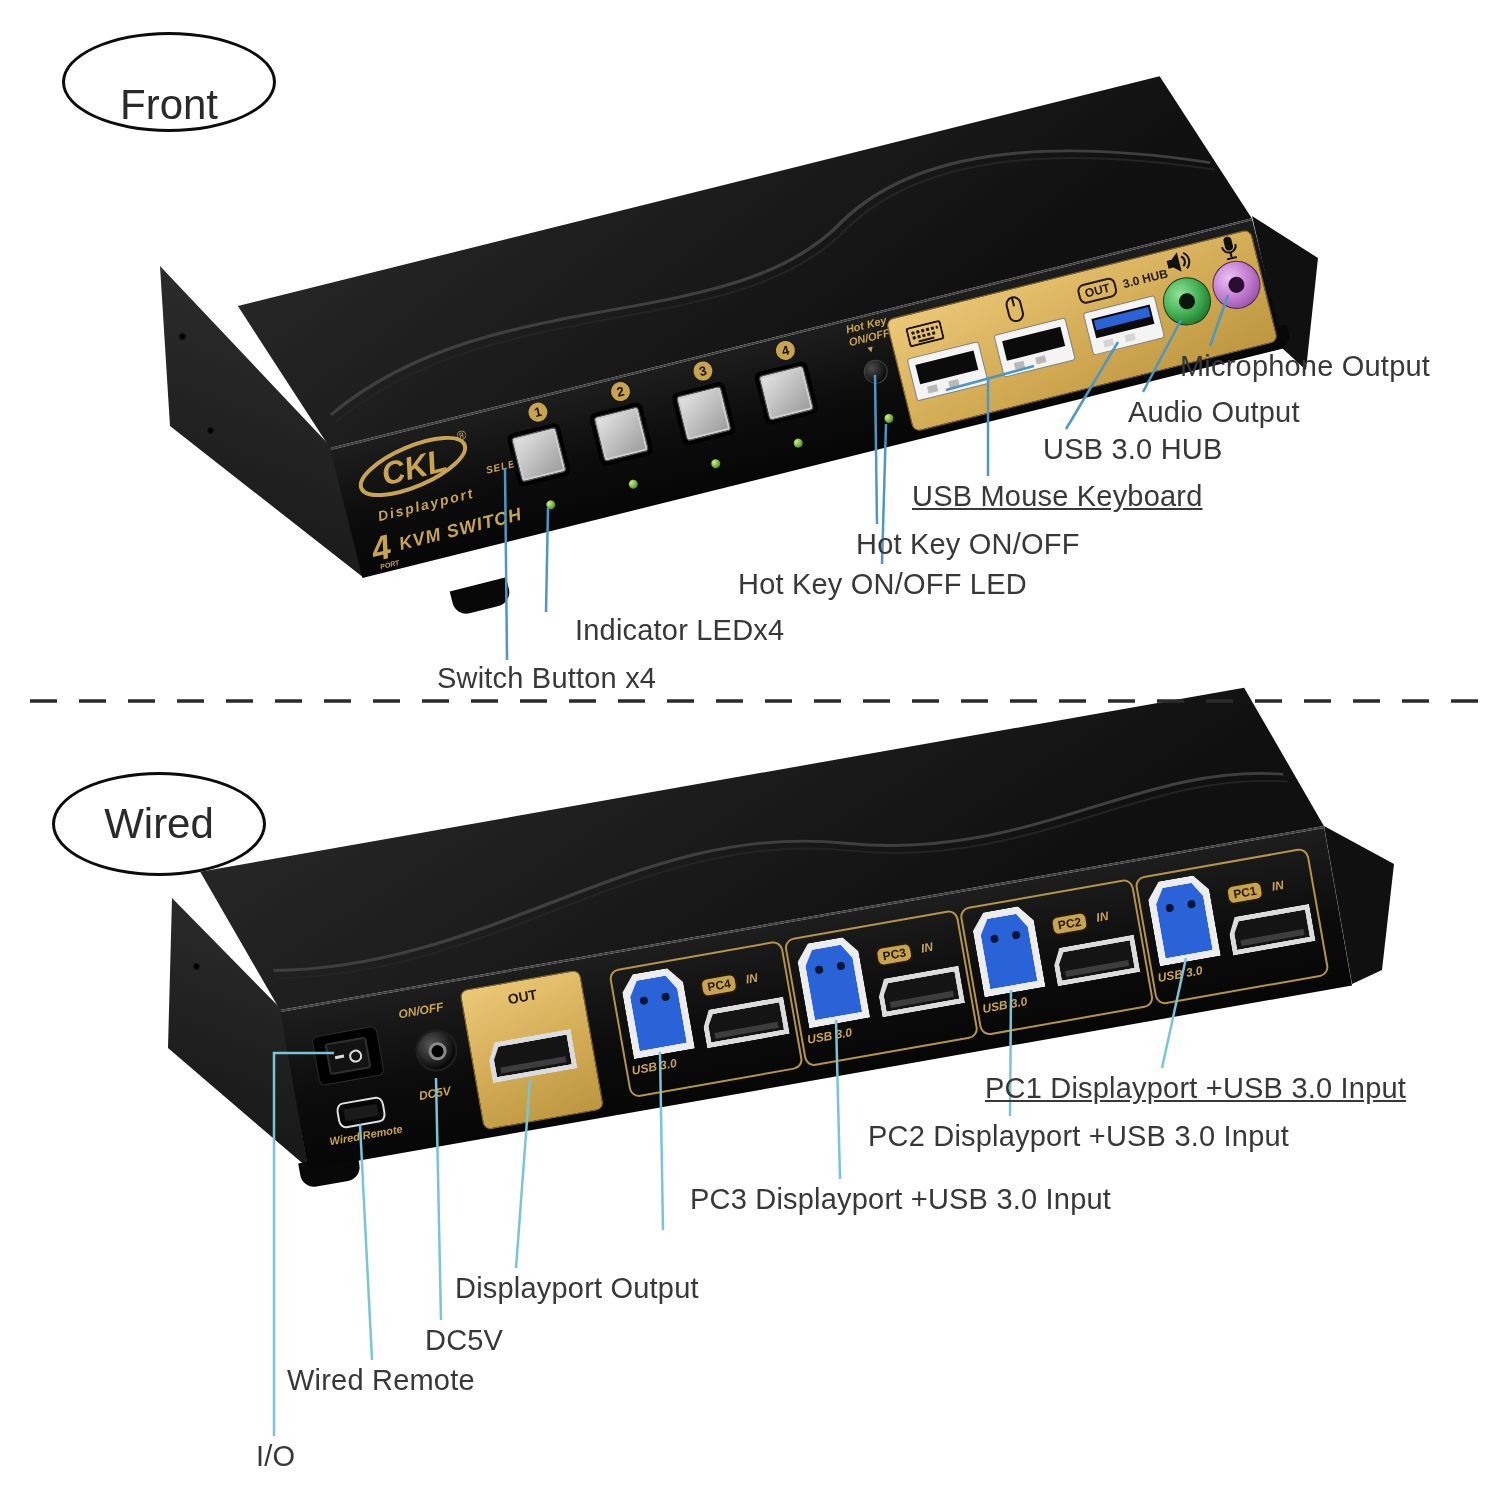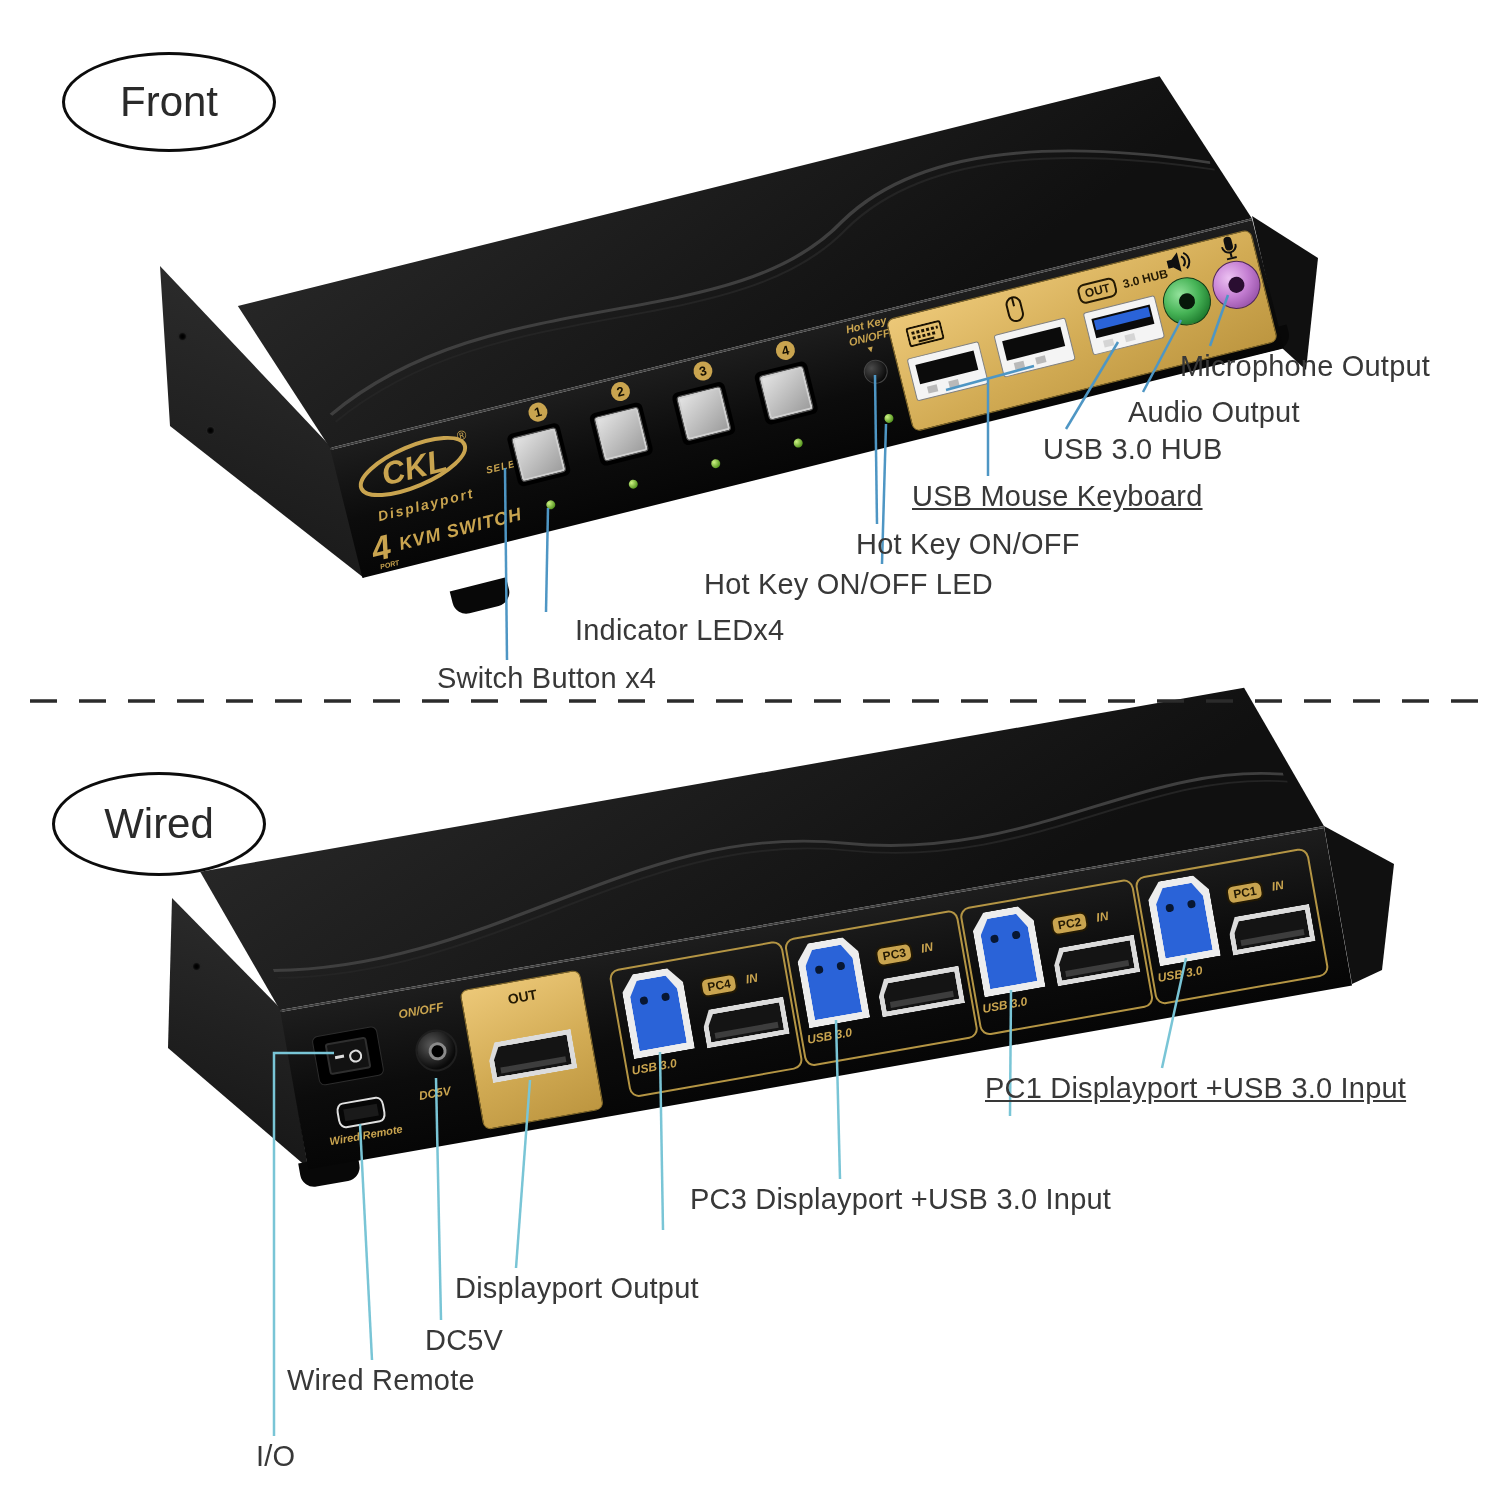--- a/index.html
+++ b/index.html
@@ -81,21 +81,21 @@
 
   .pcgroup{position:absolute;width:172px;height:126px;border:2px solid #b49544;border-radius:10px;}
 
   svg.overlay{position:absolute;left:0;top:0;z-index:30;pointer-events:none;}
 </style>
 </head>
 <body>
 
 <div class="canvas">
 
-  <div class="oval" style="left:62px;top:52px;width:208px;height:94px;">
+  <div class="oval" style="left:62px;top:32px;width:208px;height:94px;align-items:flex-end;">
     <span>Front</span>
   </div>
 
   <div class="cap" style="left:140px;top:240px;width:240px;height:360px;
        clip-path:polygon(20px 26px,192px 208px,224px 338px,30px 186px);background:linear-gradient(200deg,#323232,#141414);">
     <span class="screw" style="left:38px;top:92px;"></span>
     <span class="screw" style="left:66px;top:186px;"></span>
   </div>
 
   <div class="cap" style="left:1240px;top:200px;width:86px;height:176px;
@@ -224,21 +224,21 @@
           <span class="hole"></span>
         </div>
     </div>
   </div>
 
   <div class="lbl" style="left:1180px;top:350px;">Microphone Output</div>
   <div class="lbl" style="left:1128px;top:396px;">Audio Output</div>
   <div class="lbl" style="left:1043px;top:433px;">USB 3.0 HUB</div>
   <div class="lbl" style="left:912px;top:480px;text-decoration:underline;">USB Mouse Keyboard</div>
   <div class="lbl" style="left:856px;top:528px;">Hot Key ON/OFF</div>
-  <div class="lbl" style="left:704px;top:568px;">Hot Key ON/OFF LED</div>
+  <div class="lbl" style="left:738px;top:568px;">Hot Key ON/OFF LED</div>
   <div class="lbl" style="left:527px;top:614px;margin-left:48px;">Indicator LEDx4</div>
   <div class="lbl" style="left:437px;top:662px;">Switch Button x4</div>
 
   <div class="oval" style="left:52px;top:772px;width:208px;height:98px;">
     <span>Wired</span>
   </div>
 
   <div class="cap" style="left:150px;top:880px;width:175px;height:300px;
        clip-path:polygon(22px 18px,132px 130px,158px 288px,18px 168px);background:linear-gradient(200deg,#303030,#121212);">
     <span class="screw" style="left:42px;top:82px;"></span>
@@ -339,20 +339,21 @@
       <div class="goldpill" style="left:86px;top:22px;background:#c9a44f;">PC1</div>
       <div class="gtxt" style="left:132px;top:24px;font-size:12px;">IN</div>
       <div class="dp" style="left:82px;top:54px;width:84px;height:38px;">
         <div class="slot"></div>
           <div class="pins"></div>
       </div>
     </div>
   </div>
 
   <div class="lbl" style="left:985px;top:1072px;text-decoration:underline;">PC1 Displayport +USB 3.0 Input</div>
+  <div class="lbl" style="left:868px;top:1120px;">PC2 Displayport +USB 3.0 Input</div>
   <div class="lbl" style="left:690px;top:1183px;">PC3 Displayport +USB 3.0 Input</div>
   <div class="lbl" style="left:455px;top:1272px;">Displayport Output</div>
   <div class="lbl" style="left:425px;top:1324px;">DC5V</div>
   <div class="lbl" style="left:287px;top:1364px;">Wired Remote</div>
   <div class="lbl" style="left:256px;top:1440px;">I/O</div>
 
   <svg class="overlay" width="1500" height="1500" viewBox="0 0 1500 1500">
     <line x1="30" y1="701" x2="1497" y2="701" stroke="#2b2b2b" stroke-width="3.5" stroke-dasharray="27 22"></line>
     <g stroke="#4e96c4" stroke-width="2.5" fill="none">
       <line x1="505" y1="468" x2="507" y2="660"></line>

